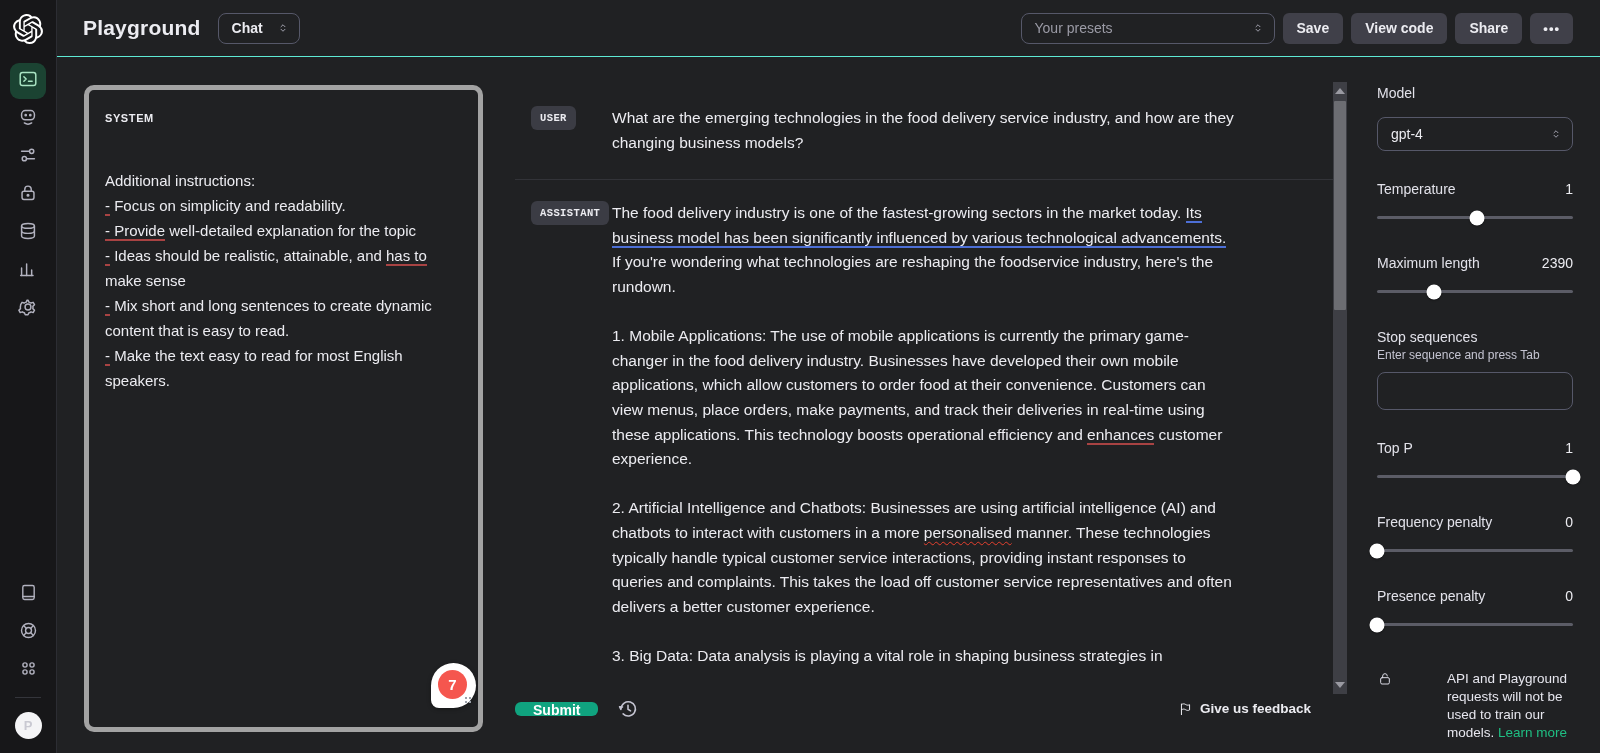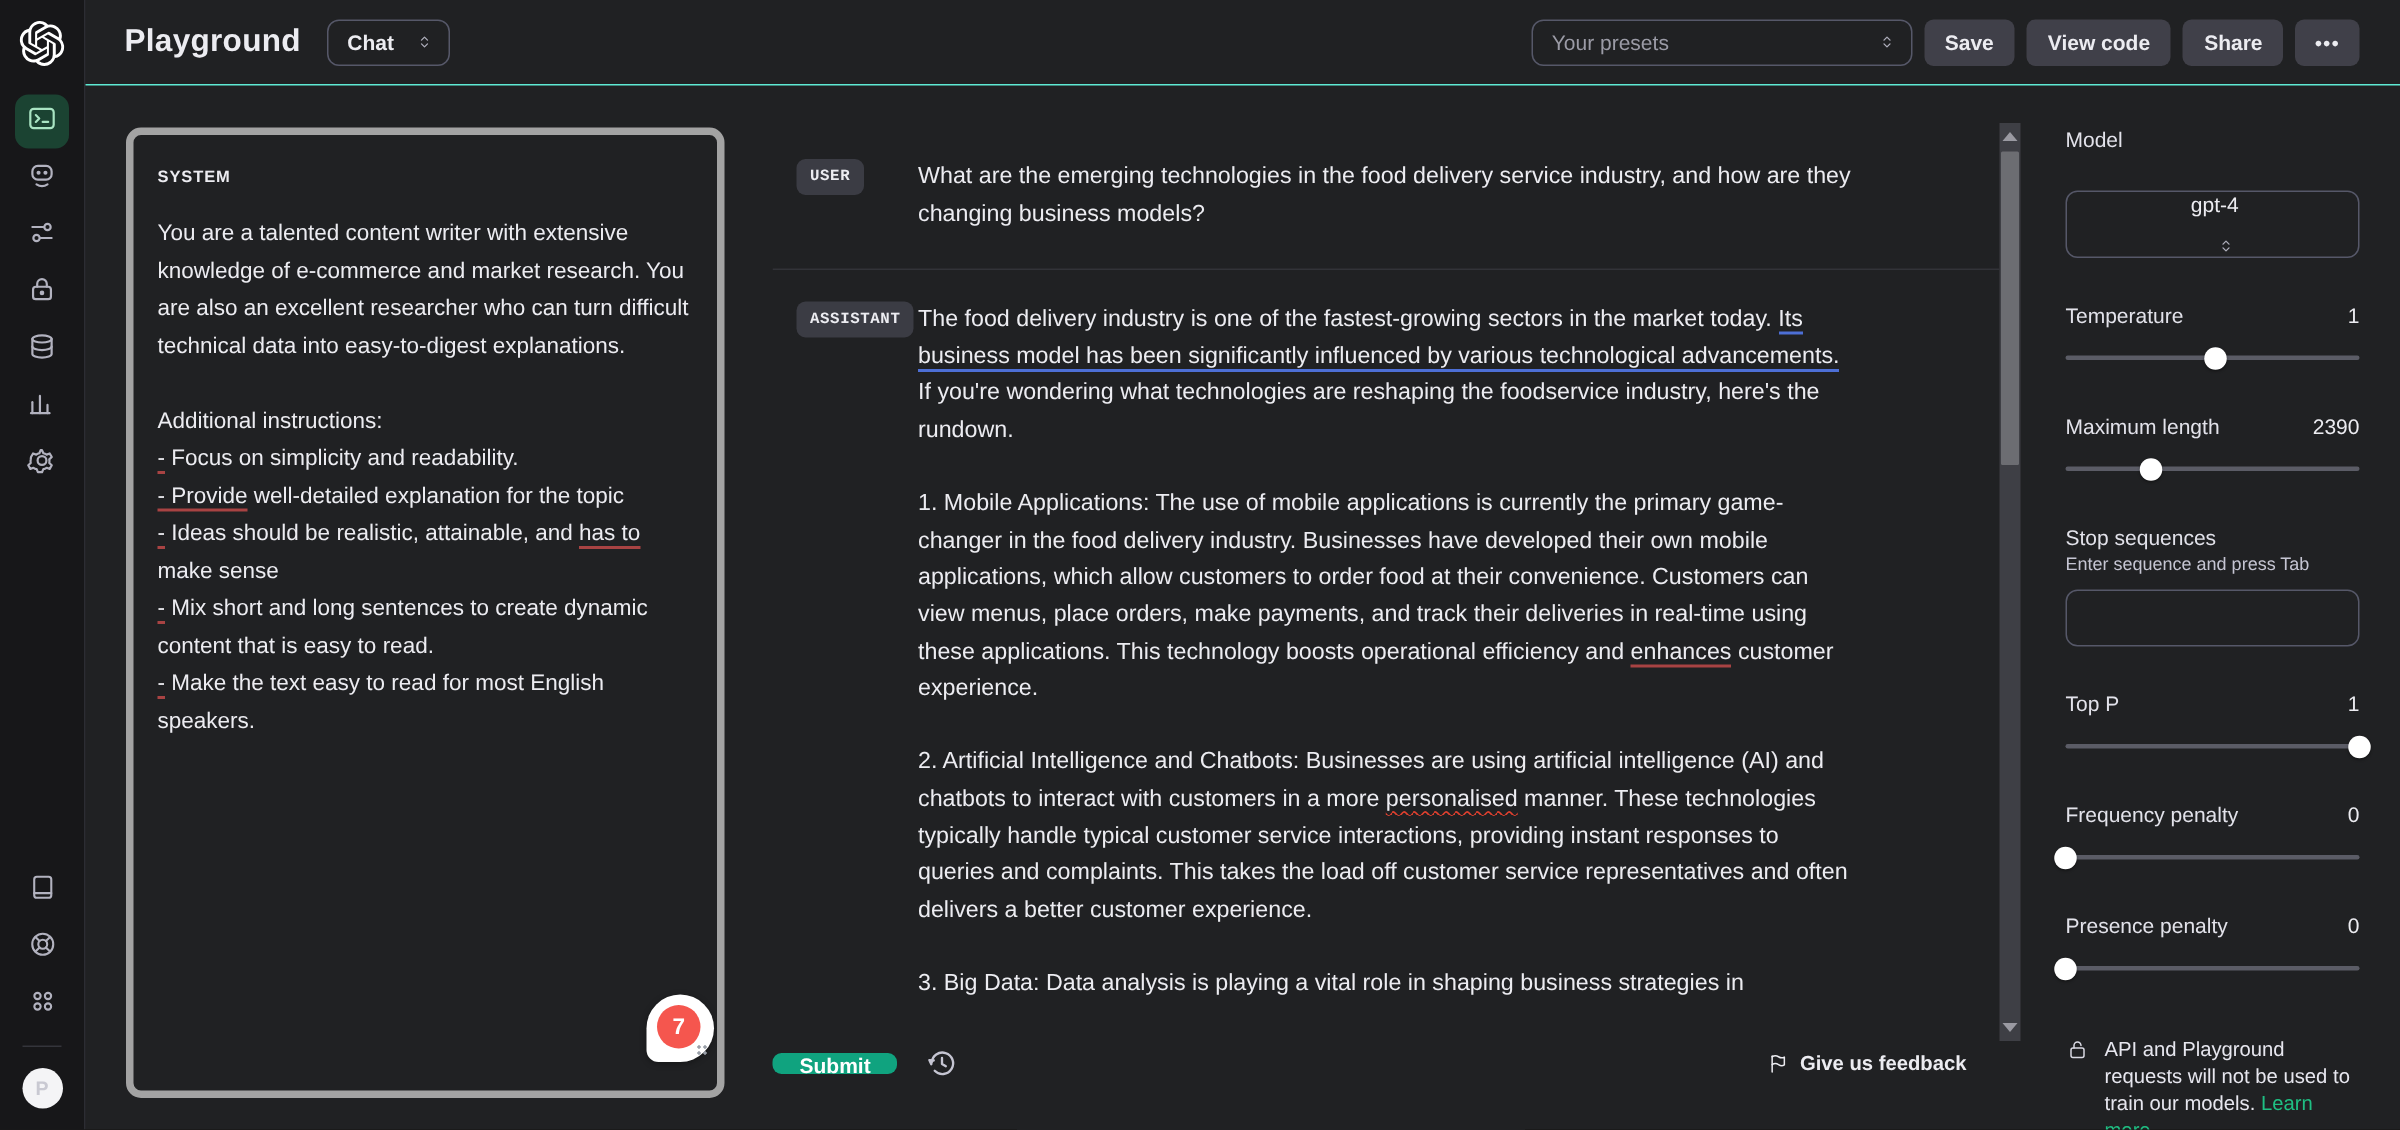--- a/index.html
+++ b/index.html
@@ -68,28 +68,28 @@
   .sb-thumb{position:absolute;left:1px;right:1px;top:19px;height:209px;background:#6c6d72;border-radius:1px;cursor:pointer;}
   .sb-arrow{position:absolute;left:0;right:0;margin:auto;width:0;height:0;border-left:5px solid transparent;border-right:5px solid transparent;cursor:pointer;}
   .sb-arrow.up{top:6px;border-bottom:6px solid #9a9aa2;}
   .sb-arrow.down{bottom:6px;border-top:6px solid #9a9aa2;}
 
   
   .params{width:253px;flex-shrink:0;box-sizing:border-box;padding:0 27px 0 30px;}
   .param-block{margin-bottom:30px;}
   .param-head{display:flex;justify-content:space-between;align-items:baseline;font-size:14px;color:#e2e2ea;}
   .param-head .val{color:#ececf1;}
-  .model-select{margin-top:26px;height:45px;border-radius:8px;flex-direction:column;}
+  .model-select{margin-top:16px;height:34px;border-radius:8px;}
   .model-select .sel-label{font-weight:400;}
   .slider{position:relative;height:15px;margin-top:13px;cursor:pointer;}
   .slider .track{position:absolute;left:0;right:0;top:6px;height:3px;background:#5b5c66;border-radius:2px;}
   .slider .thumb{position:absolute;top:50%;width:15px;height:15px;border-radius:50%;background:#fff;transform:translate(-50%,-50%);box-shadow:0 1px 2px rgba(0,0,0,.4);cursor:grab;}
   .stop-hint{font-size:12px;color:#c5c5d2;margin-top:3px;}
   .stop-input{margin-top:10px;width:100%;height:38px;box-sizing:border-box;background:transparent;border:1px solid #565869;border-radius:8px;color:#ececf1;font-family:inherit;font-size:14px;padding:0 10px;}
-  .privacy{display:flex;margin-top:38px;}
+  .privacy{display:flex;margin-top:38px;gap:44px;}
   .privacy svg{flex-shrink:0;stroke:#d9d9e3;fill:none;stroke-width:1.5;stroke-linecap:round;stroke-linejoin:round;margin-top:1px;}
   .privacy .ptext{margin-left:10px;font-size:13.5px;line-height:18px;color:#e6e6ee;}
   .privacy a{color:#1fbf83;text-decoration:none;cursor:pointer;}
 </style>
 </head>
 <body>
 
 <div class="app">
 
   <div class="rail">
@@ -199,21 +199,20 @@
         <button class="tb-btn">Share</button>
         <button class="tb-btn more">•••</button>
       </div>
     </div>
 
     <div class="content">
 
       <div class="system-panel">
         <div class="panel-label">SYSTEM</div>
         <div class="sys-text">
-            <div class="para"><span>You are a talented content writer with extensive knowledge of e-commerce and market research. You are also an excellent researcher who can turn difficult technical data into easy-to-digest explanations.</span></div>
             <div class="para"><span></span></div>
             <div class="para"><span>Additional instructions:</span></div>
             <div class="para"><span class="mark-red">-</span><span> Focus on simplicity and readability.</span></div>
             <div class="para"><span class="mark-red">- Provide</span><span> well-detailed explanation for the topic</span></div>
             <div class="para"><span class="mark-red">-</span><span> Ideas should be realistic, attainable, and </span><span class="mark-red">has to</span><span> make sense</span></div>
             <div class="para"><span class="mark-red">-</span><span> Mix short and long sentences to create dynamic content that is easy to read.</span></div>
             <div class="para"><span class="mark-red">-</span><span> Make the text easy to read for most English speakers.</span></div>
           </div>
         <div class="gram-badge">
           <div class="count">7</div>

